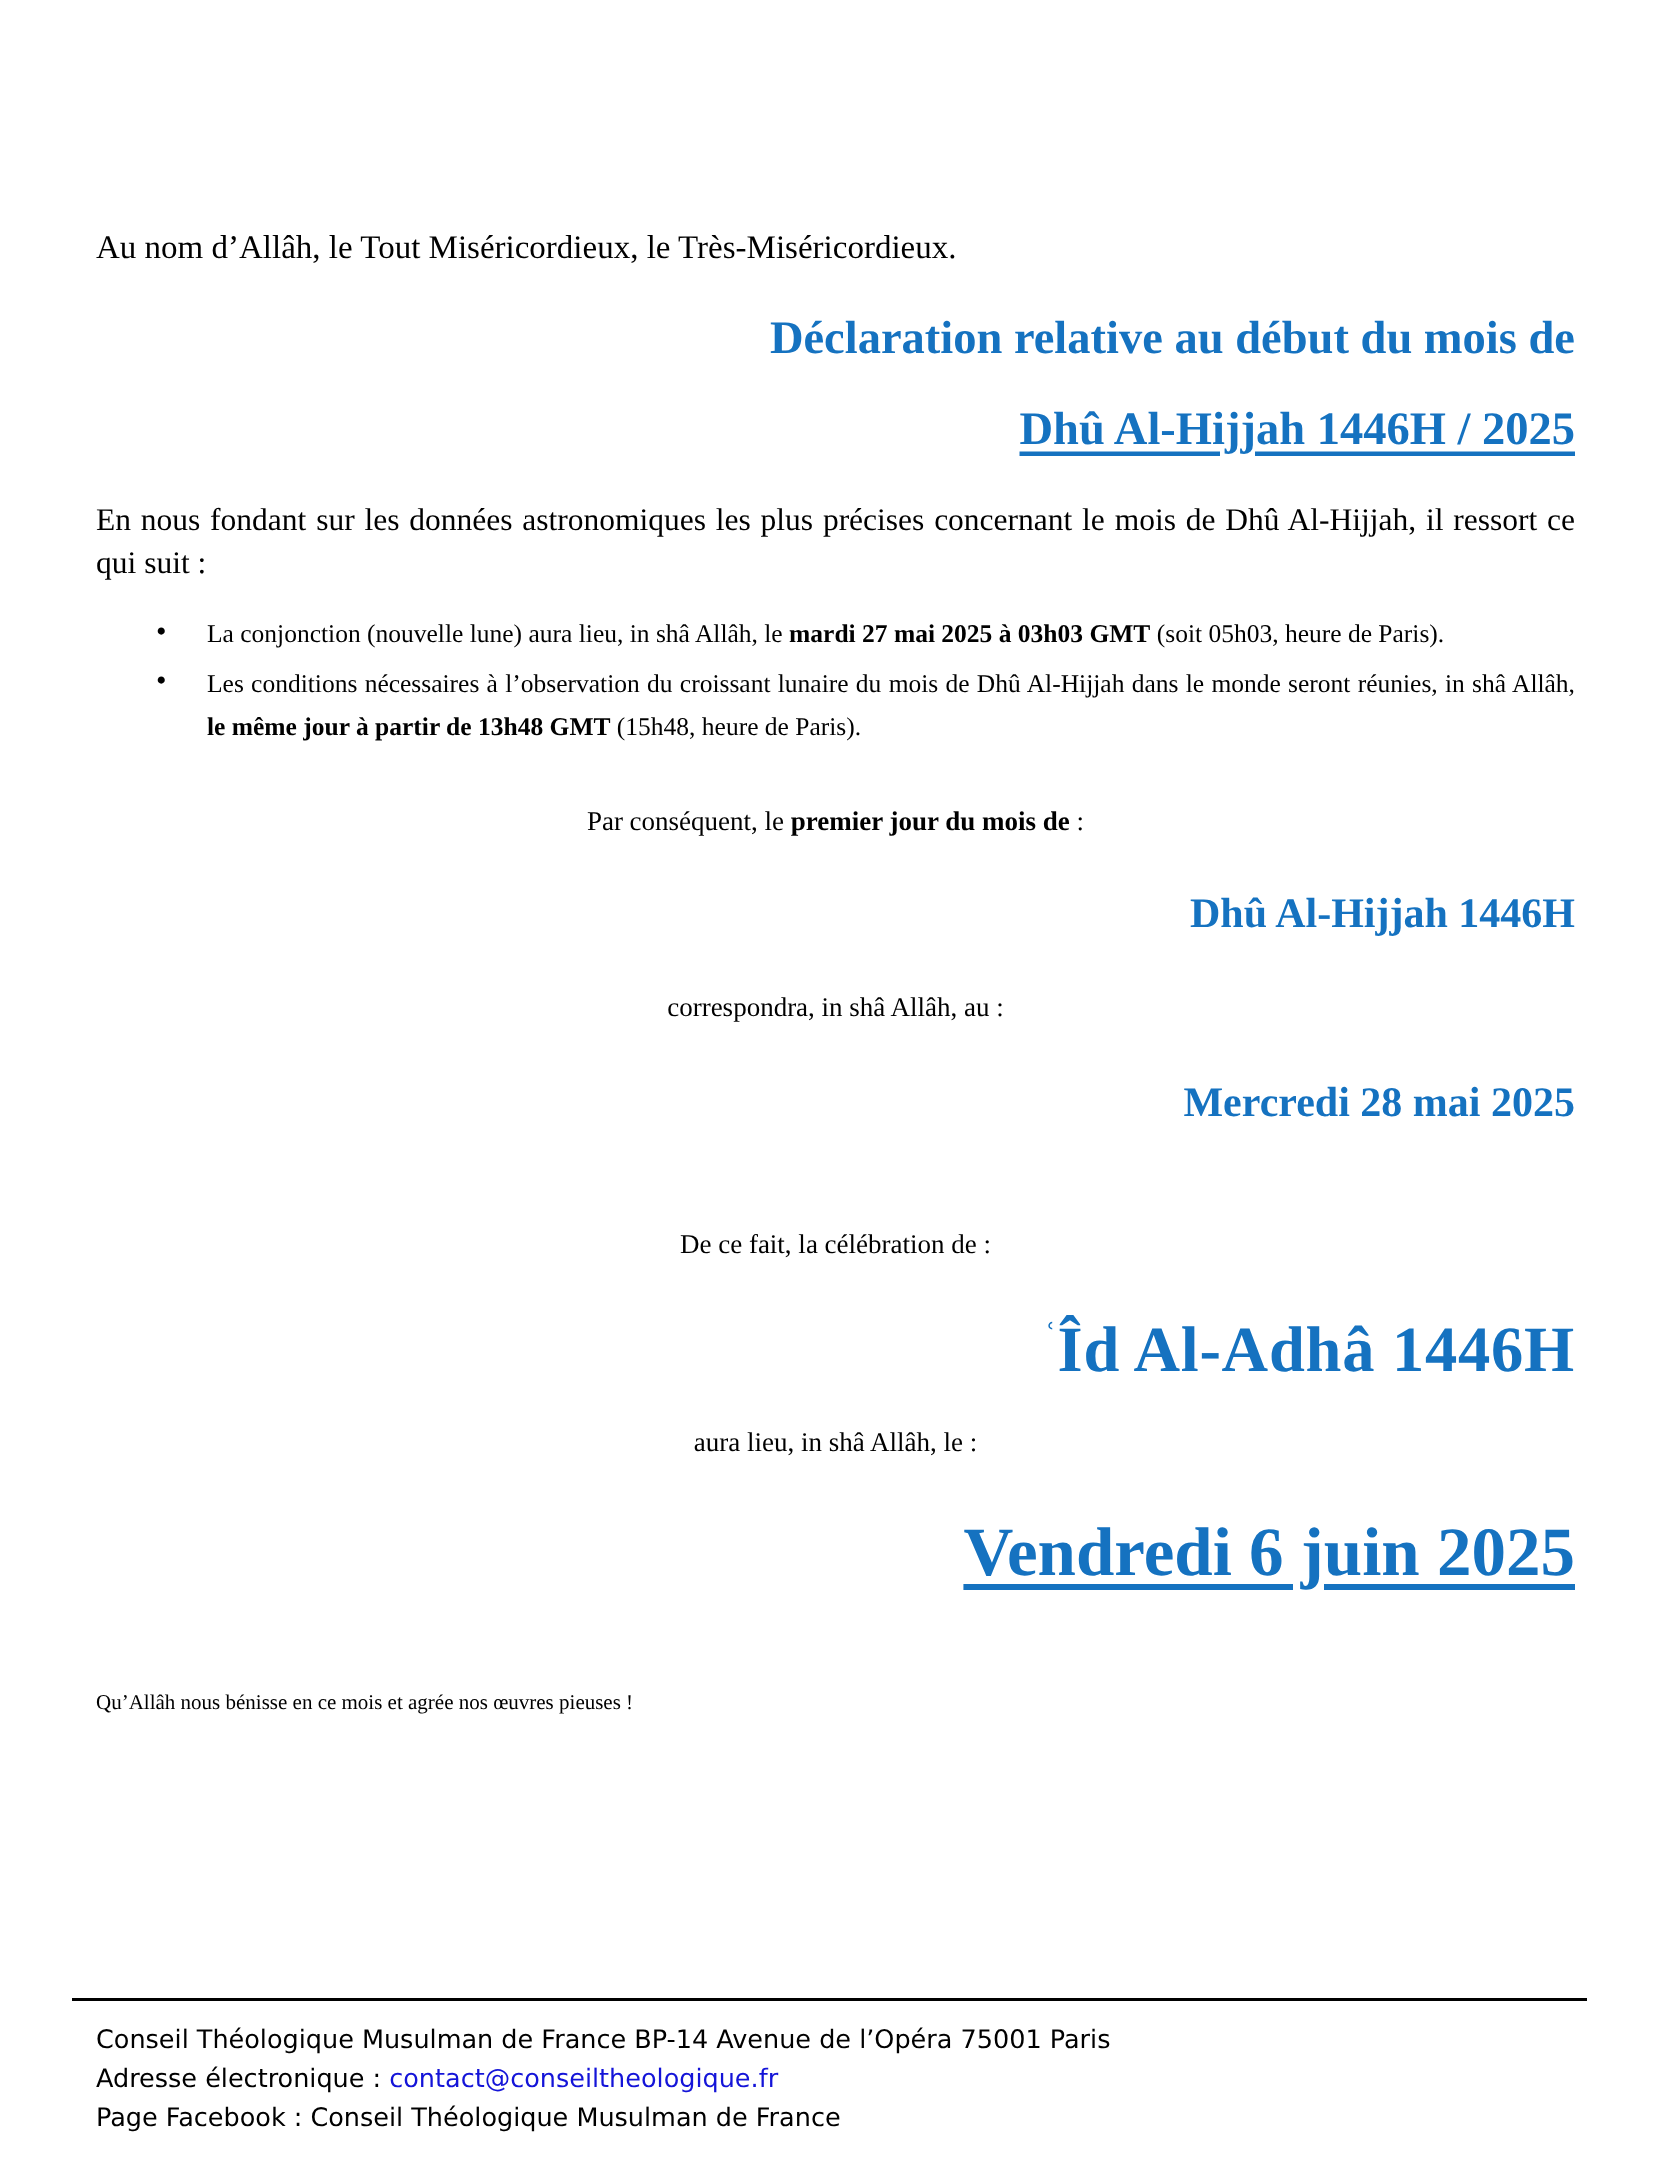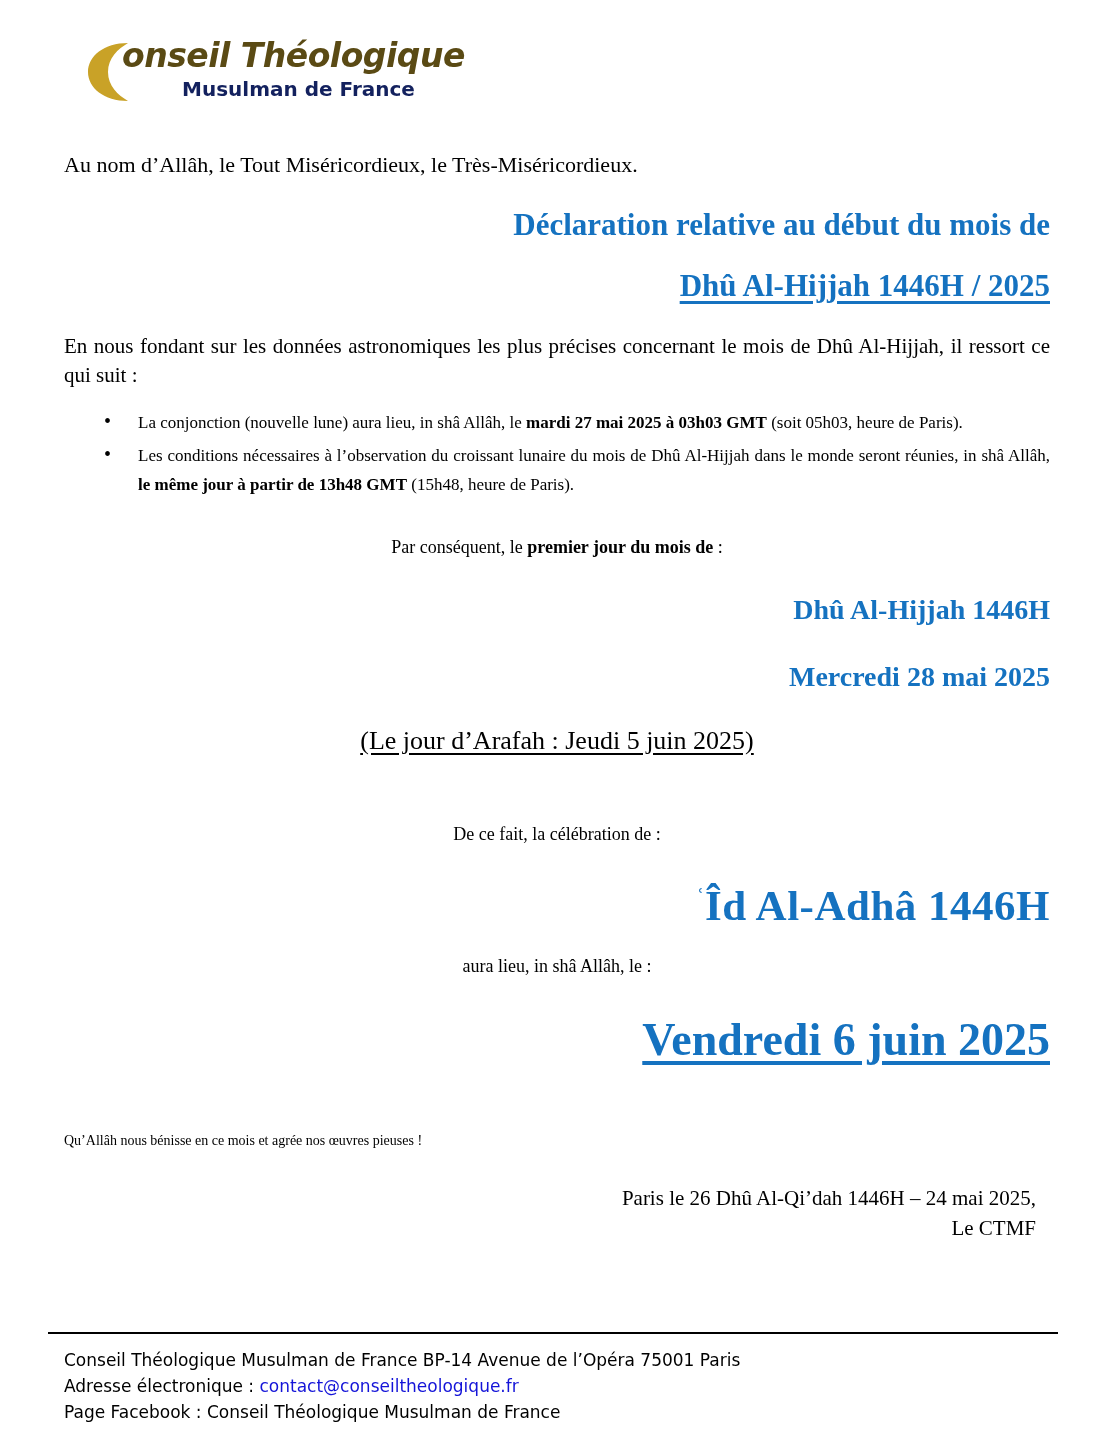--- a/index.html
+++ b/index.html
@@ -209,29 +209,20 @@
   .footer .email {
     color: #1414D8;
   }
   b { font-weight: bold; }
 </style>
 </head>
 <body>
 
 <div class="page">
 
-  <div class="logo-block">
-    <svg class="logo-crescent" viewBox="0 0 62 64">
-      <path d="M44 3 C20 3 4 16 4 32 C4 48 20 61 44 61 C34 55 24 46 24 32 C24 18 34 9 44 3 Z" fill="#C9A227"></path>
-    </svg>
-    <div class="logo-text-wrap">
-      <div class="logo-line1">onseil Théologique</div>
-      <div class="logo-line2">Musulman de France</div>
-    </div>
-  </div>
 
   <div class="doc">
 
     <p class="bismillah">Au nom d’Allâh, le Tout Miséricordieux, le Très-Miséricordieux.</p>
 
     <div class="h-blue h-title-1">Déclaration relative au début du mois de</div>
     <div class="h-blue h-title-2">Dhû Al-Hijjah 1446H / 2025</div>
 
     <p class="para">En nous fondant sur les données astronomiques les plus précises concernant le mois de Dhû Al-Hijjah, il ressort ce qui suit :</p>
 
@@ -243,39 +234,35 @@
         <span>Les conditions nécessaires à l’observation du croissant lunaire du mois de Dhû Al-Hijjah dans le monde seront réunies, in shâ Allâh, </span><b>le même jour à partir de 13h48 GMT</b><span> (15h48, heure de Paris).</span>
       </li>
     </ul>
 
     <p class="center-line m-consequent">
       <span>Par conséquent, le </span><b>premier jour du mois de</b><span> :</span>
     </p>
 
     <div class="h-blue h-mid">Dhû Al-Hijjah 1446H</div>
 
+    <p class="center-line m-correspondra">correspondra, in shâ Allâh, au :</p>
 
     <div class="h-blue h-date">Mercredi 28 mai 2025</div>
 
-    <p class="arafah">(Le jour d’Arafah : Jeudi 5 juin 2025)</p>
 
     <p class="center-line m-decefait">De ce fait, la célébration de :</p>
 
     <div class="h-blue h-eid"><span class="ayn">ʿ</span><span>Îd Al-Adhâ 1446H</span></div>
 
     <p class="center-line m-auralieu">aura lieu, in shâ Allâh, le :</p>
 
     <div class="h-blue h-final">Vendredi 6 juin 2025</div>
 
     <p class="blessing">Qu’Allâh nous bénisse en ce mois et agrée nos œuvres pieuses !</p>
 
-    <div class="signature">
-      <div>Paris le 26 Dhû Al-Qi’dah 1446H – 24 mai 2025,</div>
-      <div>Le CTMF</div>
-    </div>
 
   </div>
 
   <div class="footer-rule"></div>
   <div class="footer">
     <div>Conseil Théologique Musulman de France BP-14 Avenue de l’Opéra 75001 Paris</div>
     <div><span>Adresse électronique : </span><span class="email">contact@conseiltheologique.fr</span></div>
     <div>Page Facebook : Conseil Théologique Musulman de France</div>
   </div>
 

